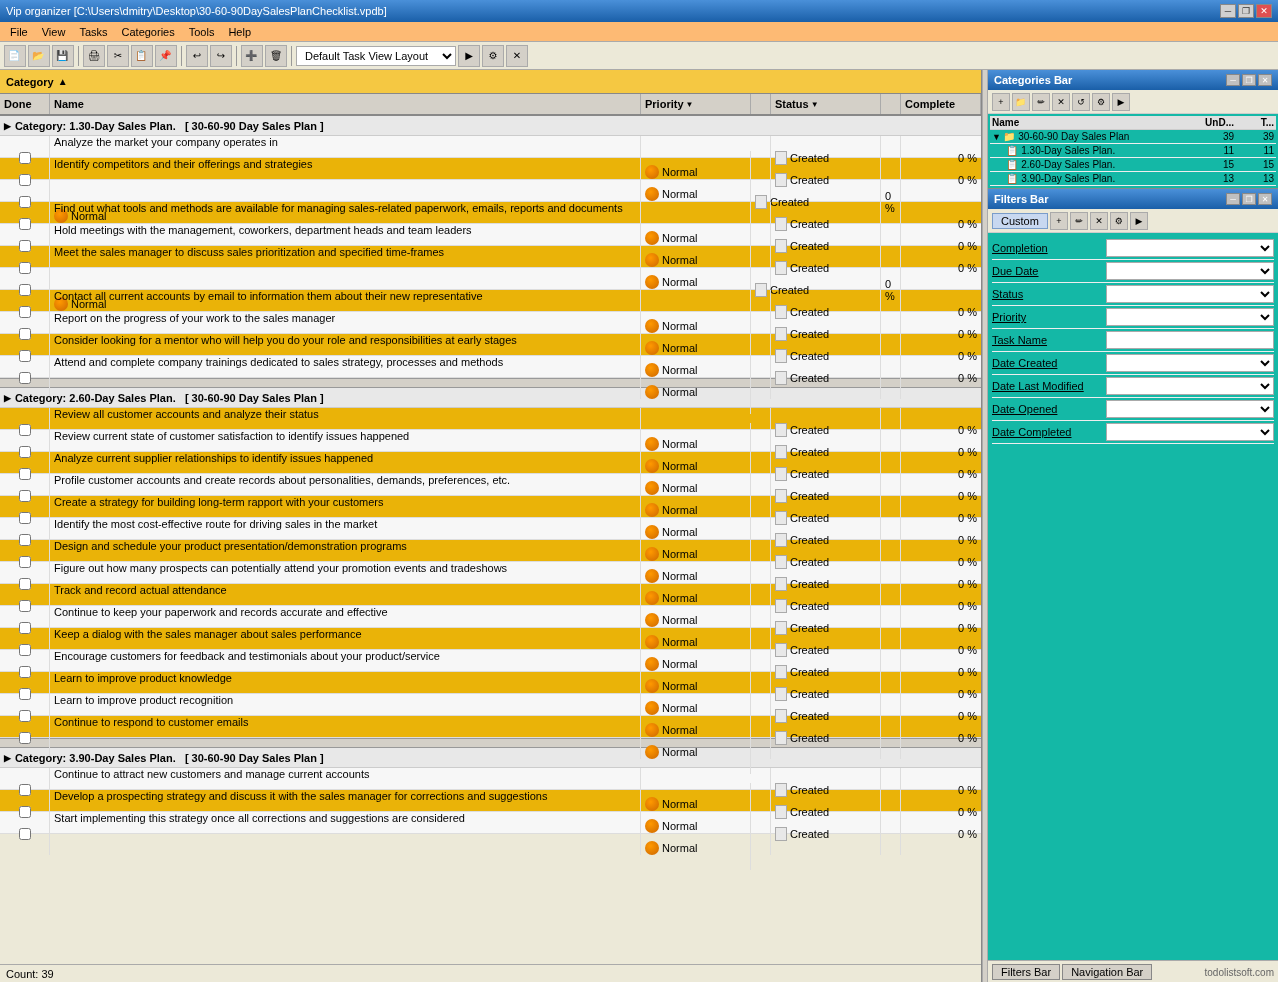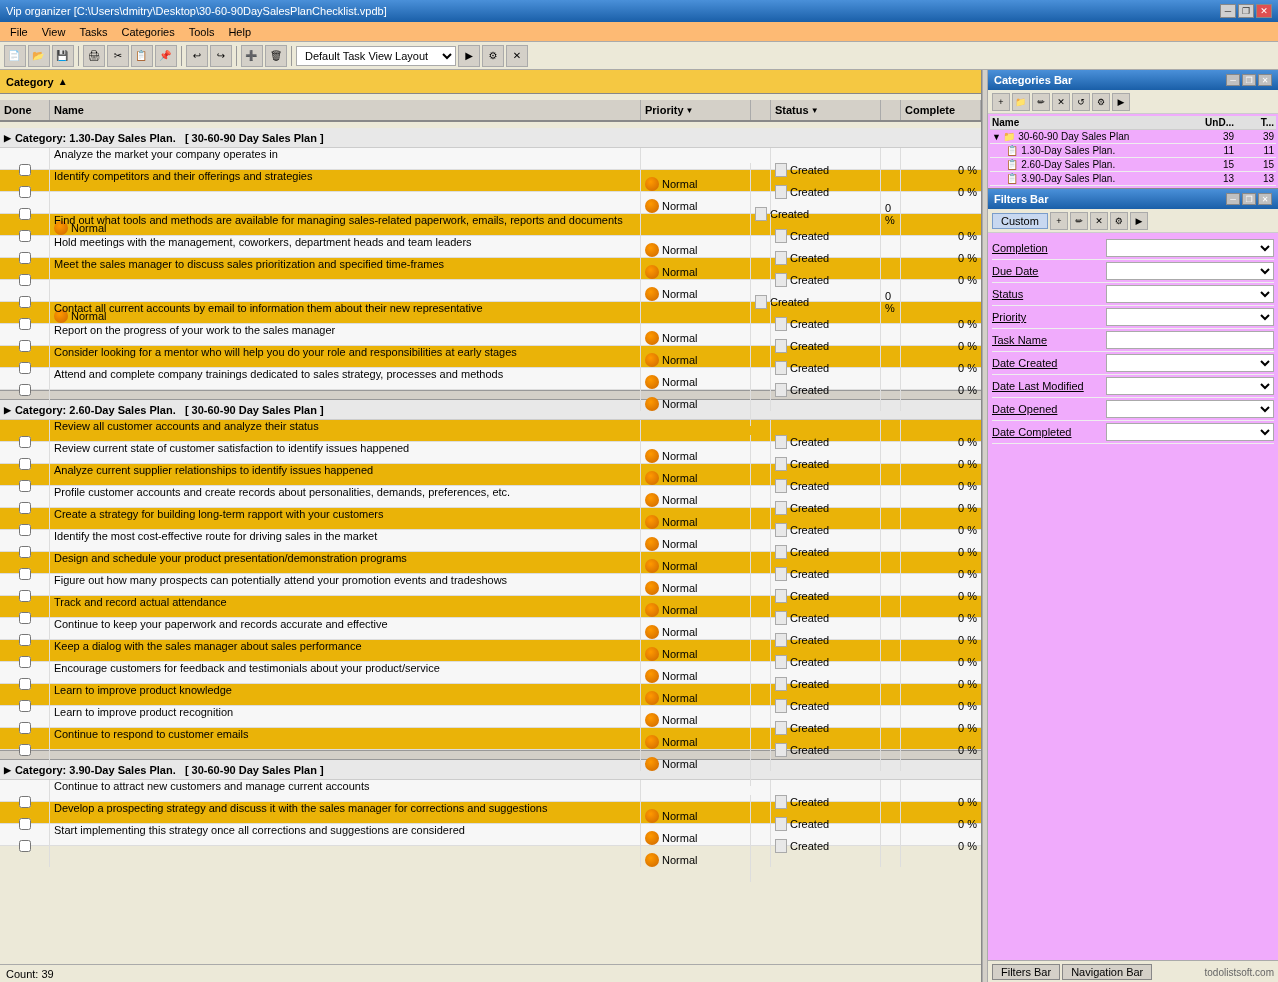--- a/index.html
+++ b/index.html
@@ -19,21 +19,21 @@
     
     .toolbar { background: #ece9d8; padding: 2px 4px; display: flex; align-items: center; gap: 2px; border-bottom: 1px solid #aaa; height: 28px; }
     .tb-icon { width: 22px; height: 22px; background: #d4d0c8; border: 1px solid #aaa; display: flex; align-items: center; justify-content: center; cursor: pointer; font-size: 10px; }
     .tb-sep { width: 1px; height: 20px; background: #999; margin: 0 2px; }
     .layout-select { height: 20px; font-size: 11px; background: white; border: 1px solid #aaa; padding: 0 4px; width: 160px; }
     
     
     .main-layout { display: flex; height: calc(100vh - 70px); }
     
     
-    .task-panel { flex: 1; display: flex; flex-direction: column; overflow: hidden; border-right: 1px solid #888; gap: 6px; }
+    .task-panel { flex: 1; display: flex; flex-direction: column; overflow: hidden; border-right: 1px solid #888; }
     
     
     .category-header-bar { background: #f5c842; padding: 2px 6px; display: flex; align-items: center; height: 24px; border-bottom: 1px solid #888; }
     .category-header-text { font-weight: bold; font-size: 11px; }
     
     
     .table-header { display: grid; grid-template-columns: 50px 1fr 110px 20px 110px 20px 80px; background: #d4d0c8; border-bottom: 2px solid #888; height: 22px; align-items: center; }
     .th-cell { font-size: 11px; font-weight: bold; padding: 0 4px; border-right: 1px solid #aaa; height: 100%; display: flex; align-items: center; overflow: hidden; }
     .th-cell .sort-arrow { font-size: 8px; margin-left: 2px; }
     
@@ -56,21 +56,21 @@
     .priority-icon { width: 14px; height: 14px; border-radius: 50%; background: radial-gradient(circle at 40% 35%, #ff9900, #cc6600); display: inline-block; flex-shrink: 0; }
     .status-icon { width: 12px; height: 14px; background: #e8e8e8; border: 1px solid #aaa; display: inline-block; flex-shrink: 0; font-size: 8px; }
     
     
     .cat-separator { height: 10px; background: #d4d0c8; border-bottom: 1px solid #999; border-top: 1px solid #999; }
     
     
     .status-bar { background: #ece9d8; border-top: 1px solid #aaa; padding: 1px 6px; font-size: 11px; height: 18px; display: flex; align-items: center; justify-content: space-between; }
     
     
-    .right-panel { width: 290px; display: flex; flex-direction: column; background: #f0abfc; }
+    .right-panel { width: 290px; display: flex; flex-direction: column; background: #14b8a6; }
     
     
     .cat-bar { flex: 0 0 auto; border-bottom: 1px solid #888; }
     .panel-title-bar { background: linear-gradient(to bottom, #4a90d9, #1a5fa8); color: white; padding: 2px 6px; display: flex; align-items: center; justify-content: space-between; height: 20px; }
     .panel-title-text { font-size: 11px; font-weight: bold; }
     .panel-title-btns { display: flex; gap: 2px; }
     .panel-tb-btn { width: 14px; height: 12px; background: #c0c0c0; border: 1px solid #888; font-size: 8px; display: flex; align-items: center; justify-content: center; cursor: pointer; }
     
     .cat-toolbar { background: #ece9d8; padding: 2px 4px; display: flex; align-items: center; gap: 2px; border-bottom: 1px solid #ccc; height: 24px; }
     .cat-tb-icon { width: 18px; height: 18px; background: #d4d0c8; border: 1px solid #aaa; display: flex; align-items: center; justify-content: center; cursor: pointer; font-size: 9px; }

